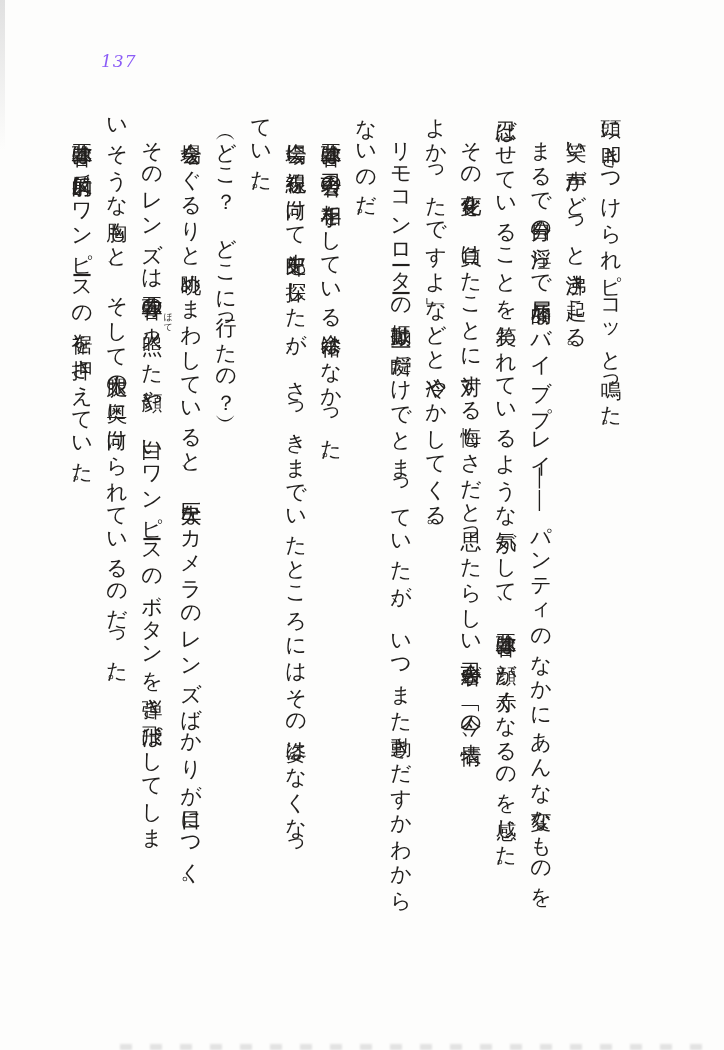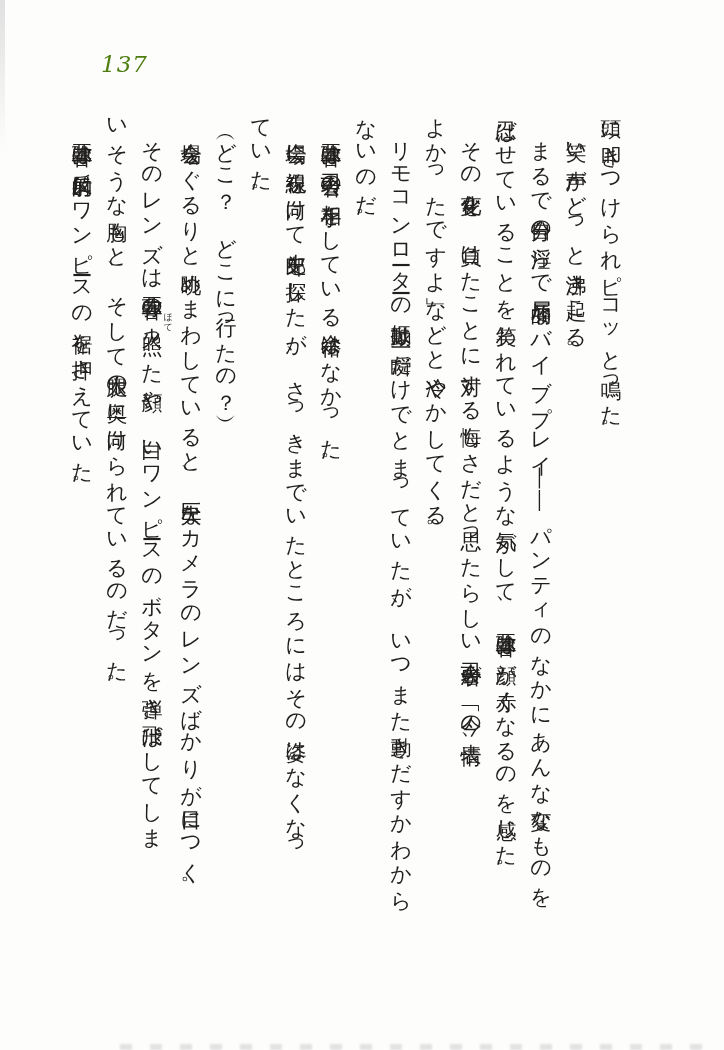--- a/index.html
+++ b/index.html
@@ -18,23 +18,23 @@
     position: absolute;
     inset: 0;
     background: #fdfdfc;
   }
   .page-number {
     position: absolute;
     left: 101px;
     top: 51px;
     font-family: "DejaVu Serif", serif;
     font-style: italic;
-    font-size: 23px;
+    font-size: 17px;
     letter-spacing: 1px;
-    color: #4d7c0f;
+    color: #8b5cf6;
   }
   .text-block {
     position: absolute;
     top: 104px;
     right: 96px;
     height: 885px;
     width: 562px;
     writing-mode: vertical-rl;
     text-orientation: mixed;
     font-size: 21px;

